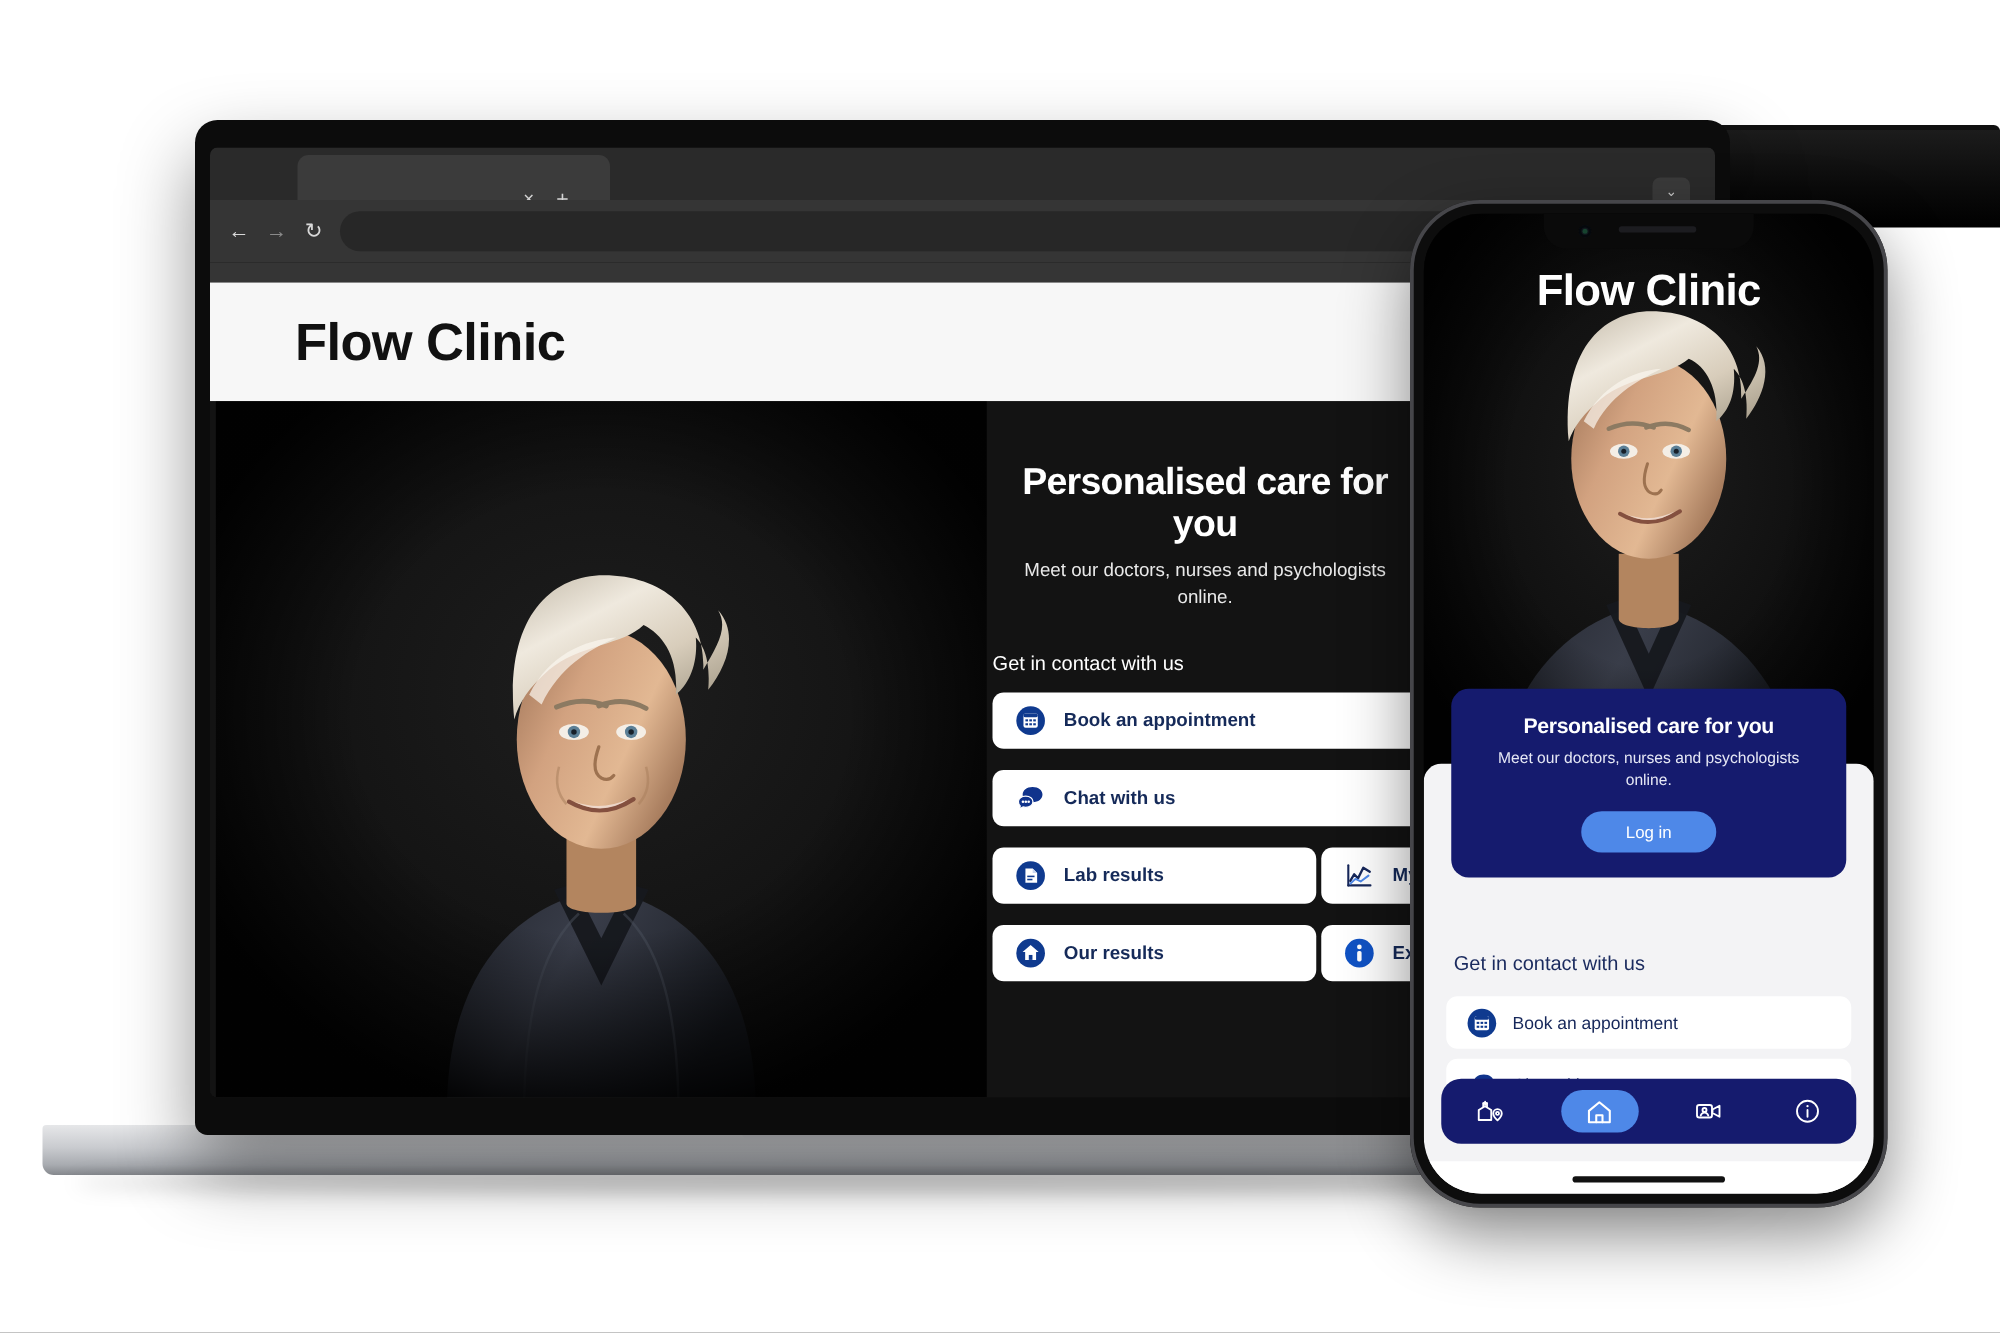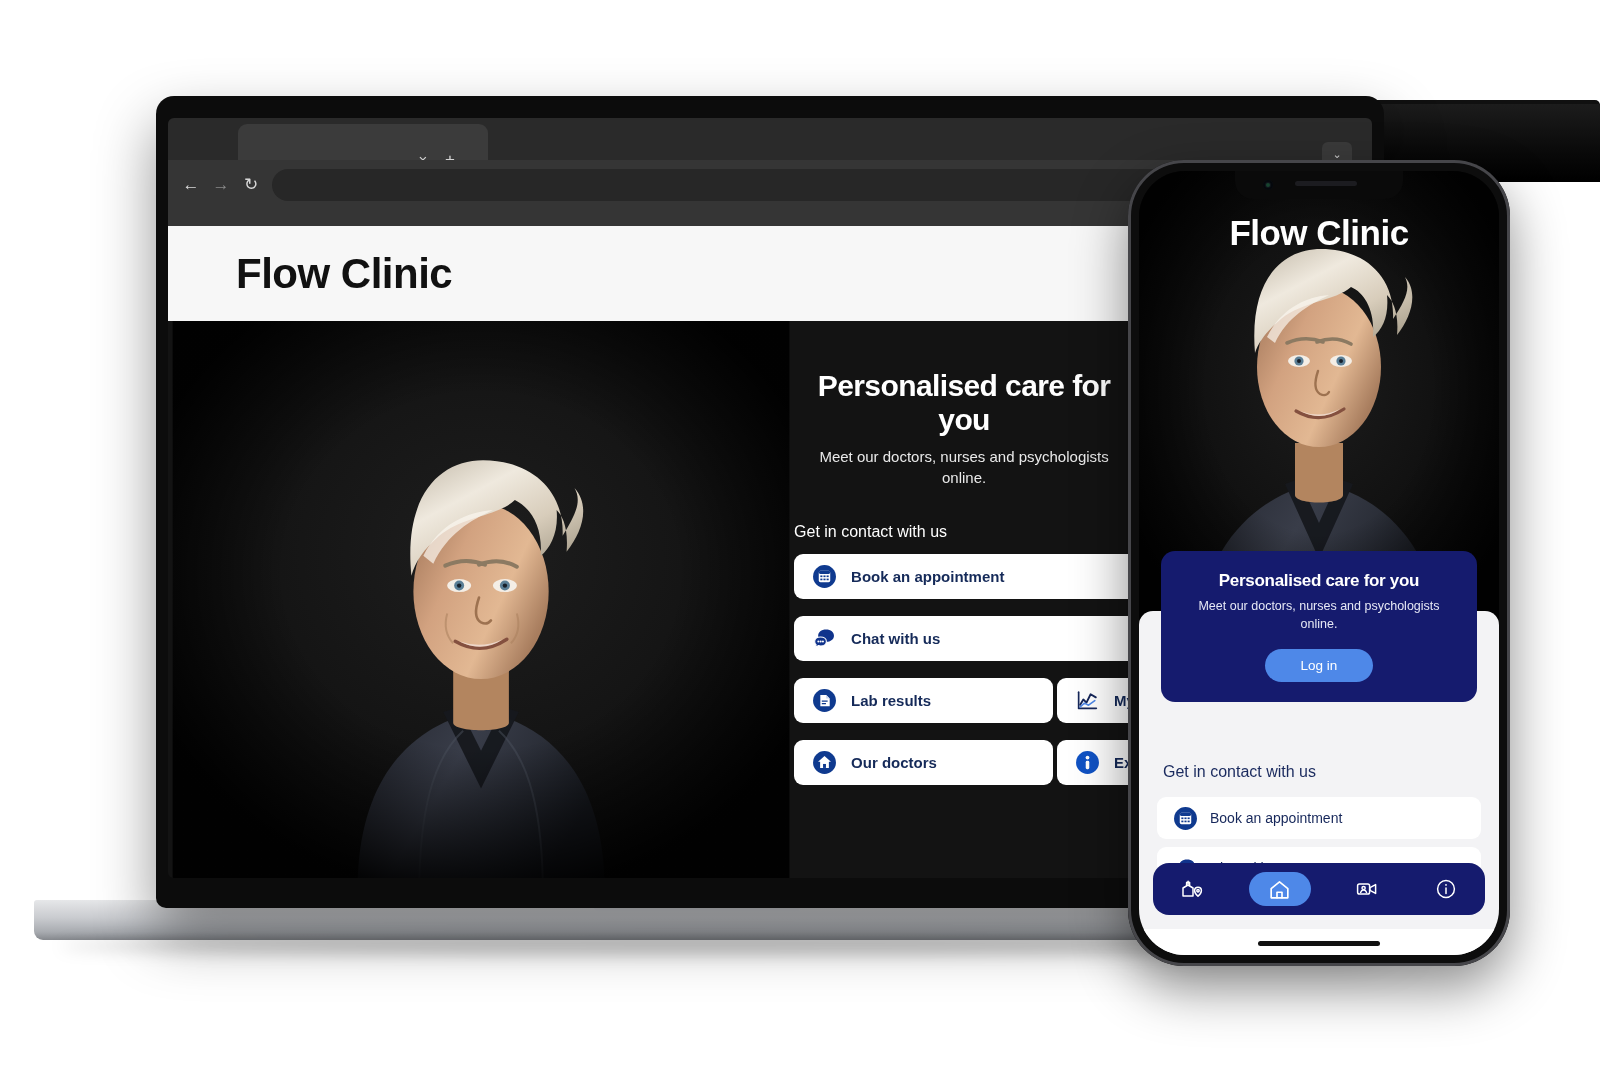--- a/index.html
+++ b/index.html
@@ -296,21 +296,21 @@
             </div>
 
 
             <div class="row2">
               <div class="card">
                 <svg class="ico" viewBox="0 0 24 24">
                   <circle cx="12" cy="12" r="11" fill="#0f3a8f"></circle>
                   <path d="M12 5.8l6.2 5.4h-2v6h-8.4v-6h-2z" fill="#fff"></path>
                   <rect x="10.6" y="13.4" width="2.8" height="3.8" fill="#0f3a8f"></rect>
                 </svg>
-                <span class="card-label">Our doctors</span>
+                <span class="card-label">Our results</span>
               </div>
               <div class="card">
                 <svg class="ico" viewBox="0 0 24 24">
                   <circle cx="12" cy="12" r="11" fill="#1052c4"></circle>
                   <circle cx="12" cy="7.2" r="1.8" fill="#fff"></circle>
                   <rect x="10.3" y="10.4" width="3.4" height="8" rx="1.3" fill="#fff"></rect>
                 </svg>
                 <span class="card-label">External link</span>
               </div>
             </div>

